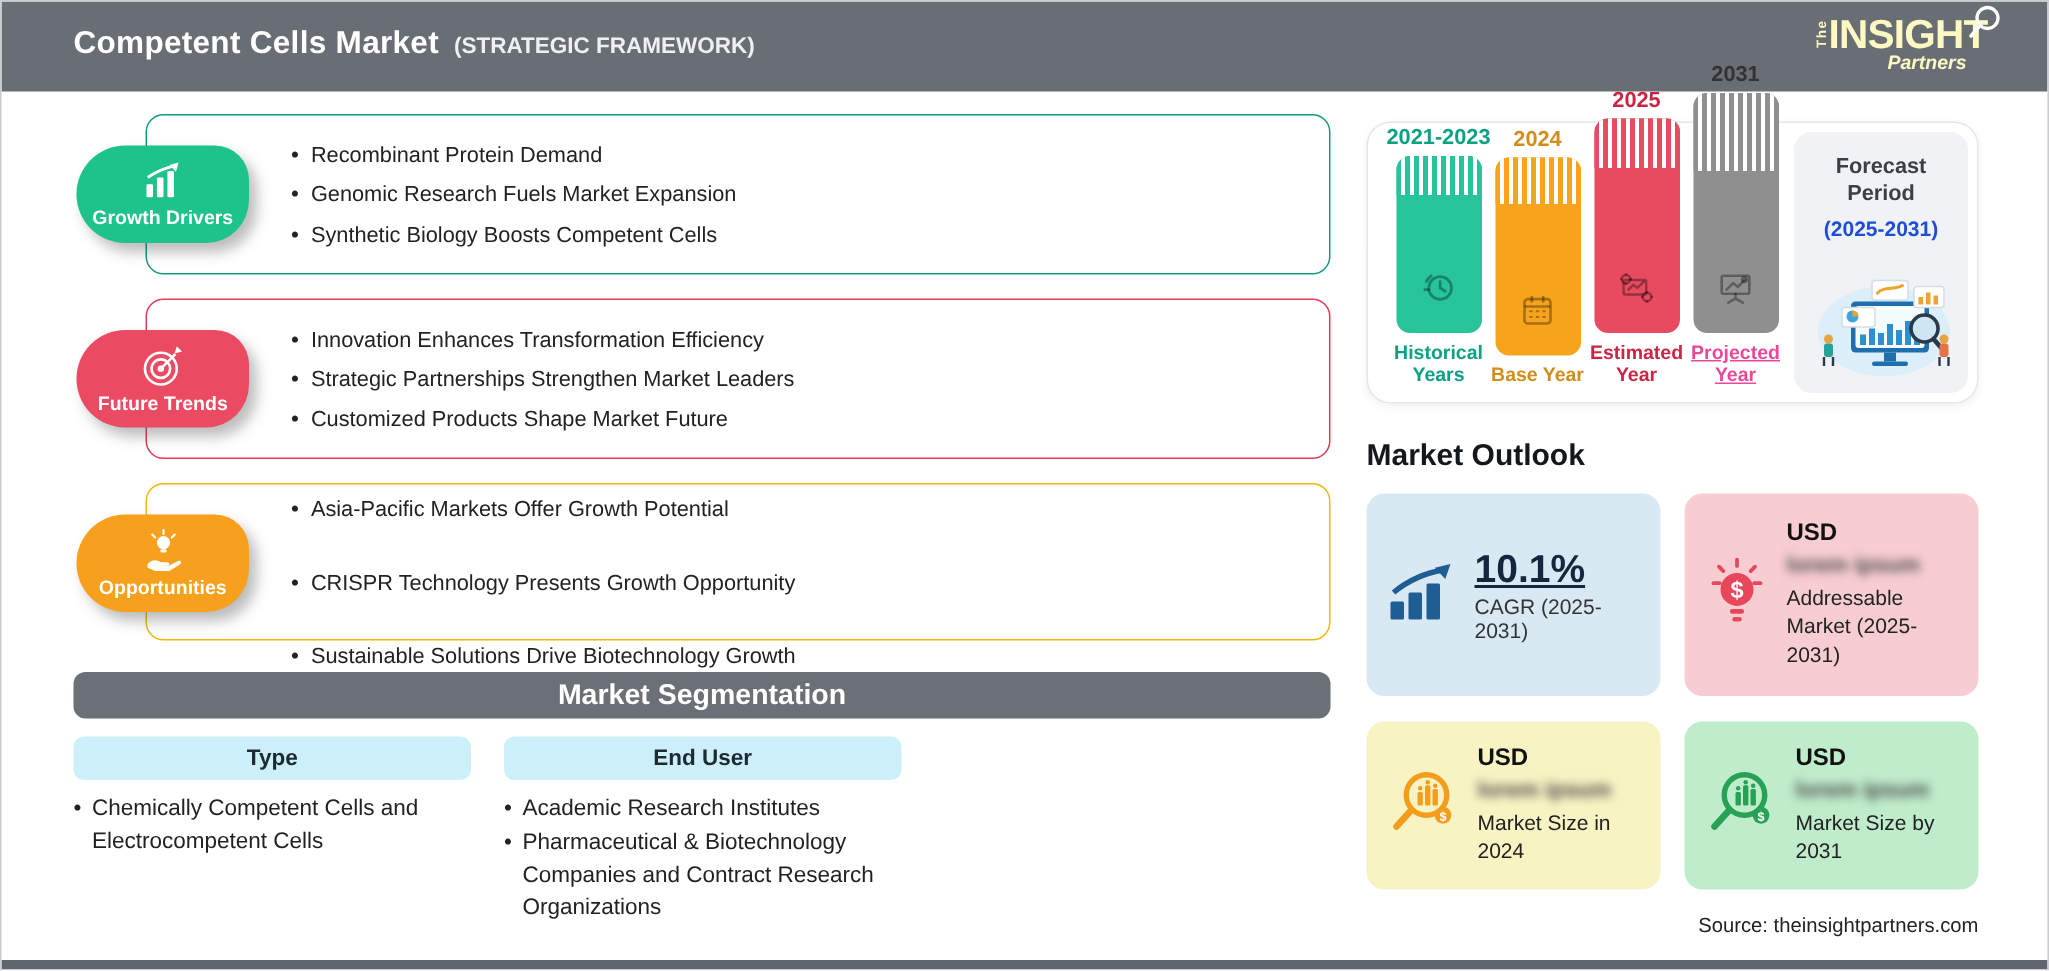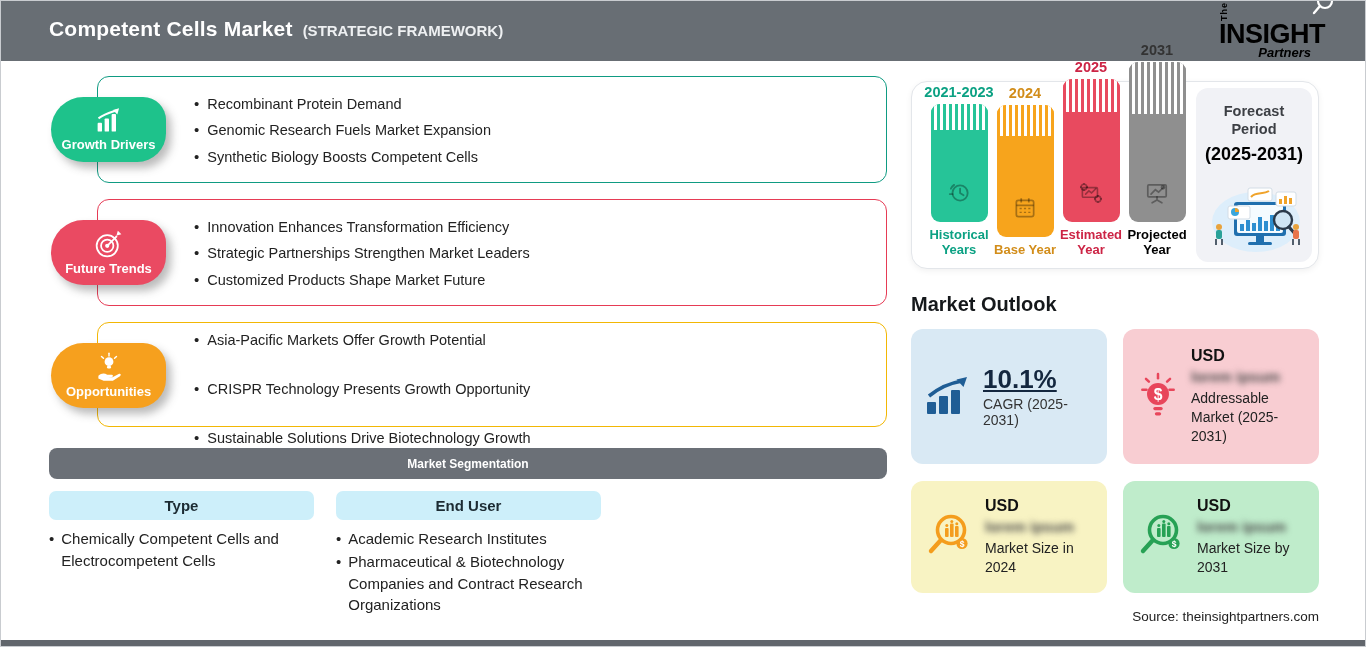--- a/index.html
+++ b/index.html
@@ -7,21 +7,21 @@
   body { font-family:"Liberation Sans", sans-serif; background:#fff; }
   .page { position:relative; width:1366px; height:647px; background:#fff;
           border:1px solid #c9ccd0; overflow:hidden; }
 
   
   .header { position:absolute; top:0; left:0; right:0; height:60px; background:#686e74;
             display:flex; align-items:center; padding:0 40px 4px 48px; }
   .title-wrap { display:flex; align-items:baseline; gap:10px; }
   .title { color:#fff; font-size:21px; font-weight:bold; letter-spacing:.2px; }
   .subtitle { color:#eef0f2; font-size:15px; font-weight:600; }
-  .logo { margin-left:auto; position:relative; display:flex; align-items:flex-start; color:#000000;flex-direction:column; }
+  .logo { margin-left:auto; position:relative; display:flex; align-items:flex-start; color:#fef9c3; }
   .logo-the { writing-mode:vertical-rl; transform:rotate(180deg); font-size:9px; font-weight:bold;
               letter-spacing:1px; margin-top:3px; }
   .logo-main { display:flex; flex-direction:column; align-items:flex-end; }
   .logo-insight { font-size:27px; font-weight:800; letter-spacing:-.5px; line-height:1; }
   .logo-partners { font-size:13px; font-weight:bold; line-height:1; margin-top:-2px; margin-right:14px;font-style:italic; }
   .logo-mag { position:absolute; right:-12px; top:-7px; }
 
   .bottom-bar { position:absolute; left:0; right:0; bottom:0; height:6px; background:#61666c; }
 
   
@@ -39,21 +39,21 @@
   .badge { position:absolute; left:2px; top:21px; width:115px; height:65px; z-index:2;
            border-radius:34px 24px 30px 34px; display:flex; flex-direction:column;
            align-items:center; justify-content:center; gap:2px;
            box-shadow:5px 6px 9px rgba(60,60,60,.35); }
   .badge-label { color:#fff; font-size:13px; font-weight:bold; }
   .badge svg { display:block; }
 
   
   .seg-title-bar { position:absolute; top:372px; left:0; width:838px; height:31px; background:#6b7077;
                    border-radius:8px; display:flex; align-items:center; justify-content:center; }
-  .seg-title { color:#fff; font-size:12px; font-weight:bold; }
+  .seg-title { color:#fff; font-size:19px; font-weight:bold; }
   .seg-grid { position:absolute; top:415px; left:0; width:838px; display:grid;
               grid-template-columns:265px 265px 264px; column-gap:22px; }
   .seg-head { height:29px; background:#cdeffa; border-radius:7px; display:flex; align-items:center;
               justify-content:center; font-size:15px; font-weight:bold; color:#1c2b33; }
   .seg-list { margin-top:8px; }
   .seg-item { font-size:15px; color:#222; line-height:1.45; display:flex; gap:7px; margin-bottom:1px; }
   .seg-item::before { content:"•"; }
 
   
   .right { position:absolute; left:910px; top:80px; width:408px; }
@@ -66,21 +66,21 @@
   .bar-year { font-size:14.5px; font-weight:bold; margin-bottom:4px; white-space:nowrap; }
   .tbar { position:relative; width:57px; border-radius:9px; background:var(--c);
           display:flex; align-items:flex-end; justify-content:center; padding-bottom:12px; }
   .tbar::before { content:""; position:absolute; top:0; left:0; right:0; height:var(--s);
                   border-radius:9px 9px 0 0;
                   background:repeating-linear-gradient(90deg, var(--c) 0 3px, #fff 3px 6px); }
   .bar-label { margin-top:6px; font-size:13px; font-weight:bold; text-align:center; line-height:1.15; }
   .forecast-panel { width:128px; background:#f1f2f6; border-radius:12px; padding:14px 6px 6px;
                     display:flex; flex-direction:column; align-items:center; text-align:center; }
   .forecast-title { font-size:14.5px; font-weight:bold; color:#3c3f44; line-height:1.25; width:70px; }
-  .forecast-range { font-size:18px; font-weight:bold; color:#000000; margin-top:6px; }
+  .forecast-range { font-size:14px; font-weight:bold; color:#1d4ed8; margin-top:6px; }
   .forecast-illo { margin-top:auto; }
 
   .outlook-title { margin-top:24px; font-size:20px; font-weight:bold; color:#15181b; }
   .cards { margin-top:13px; display:grid; grid-template-columns:196px 196px; gap:17px 16px; }
   .card { border-radius:12px; display:flex; align-items:center; gap:12px; padding:12px 12px 12px 14px; }
   .card-r1 { height:135px; } .card-r2 { height:112px; }
   .card-icon { flex:0 0 auto; }
   .card-text { display:flex; flex-direction:column; }
   .cagr-value { font-size:26px; font-weight:bold; color:#14273f; line-height:1.1;text-decoration:underline; }
   .cagr-label { font-size:14px; color:#333; margin-top:2px; }
@@ -257,21 +257,21 @@
           <div class="tbar" style="height: 160px; --c: #8f8f8f; --s: 52px;">
             <span>
               <svg width="26" height="26" viewBox="0 0 24 24" fill="none" stroke="rgba(0,0,0,.35)" stroke-width="1.6">
                   <rect x="3.5" y="4.5" width="17" height="11" rx="1"></rect>
                   <path d="M6.5 13 l4 -4 3 2.2 4.5 -4.5" stroke-linecap="round"></path>
                   <circle cx="17.5" cy="6.8" r="1.4"></circle>
                   <path d="M12 15.5 v3 M7.5 21 l4.5 -2.5 4.5 2.5" stroke-linecap="round"></path>
                 </svg>
             </span>
           </div>
-          <span class="bar-label" style="color: #000000;">Projected Year</span>
+          <span class="bar-label" style="color: #ec4899; text-decoration: underline;">Projected Year</span>
         </div>
       </div>
 
       <div class="forecast-panel">
         <span class="forecast-title">Forecast Period</span>
         <span class="forecast-range">(2025-2031)</span>
         <span class="forecast-illo">
           <svg width="100" height="72" viewBox="0 0 100 72">
               <ellipse cx="52" cy="42" rx="44" ry="30" fill="#ddeefb"></ellipse>
               <rect x="30" y="22" width="52" height="34" rx="3" fill="#1f6fae"></rect>

